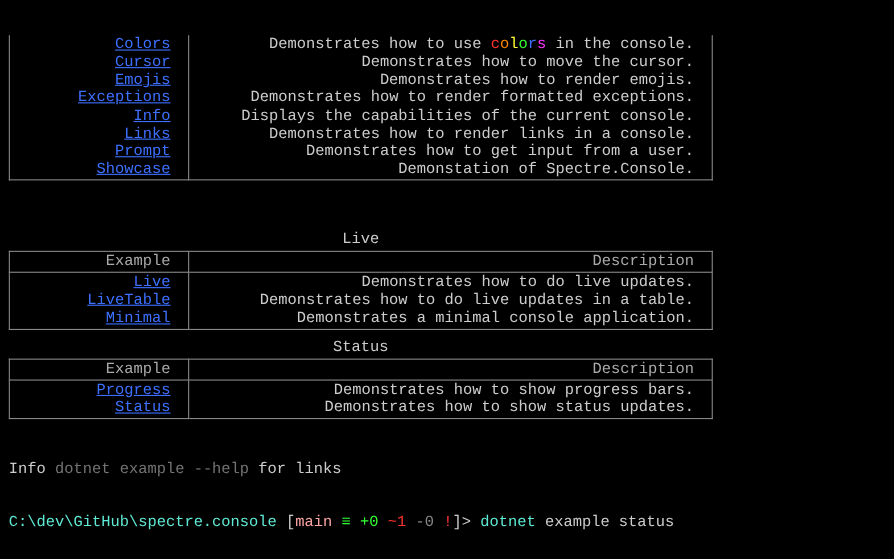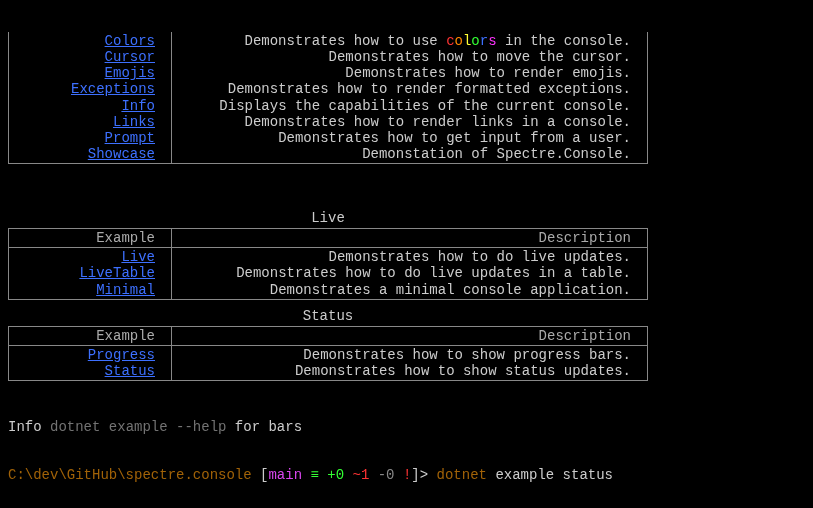--- a/index.html
+++ b/index.html
@@ -40,43 +40,43 @@
     border: 1px solid #888;
     padding: 1px 16px;
     text-align: right;
     vertical-align: top;
     font-weight: normal;
     color: #ccc;
   }
   th { color: #aaa; margin-top: 32px; }
   .col-example { width: 130px; }
   .cyan { color: #737373; }
-  .main-br { color: #d946ef; }
+  .main-br { color: #fca5a5; }
   .eq { color: #33ff33; }
   .plus { color: #33ff33; }
   .tilde { color: #ff3333; }
   .minus { color: #888; }
   .bang { color: #ff3333; }
-  .yellow { color: #a16207; }
+  .yellow { color: #5eead4; }
   .white { color: #ccc; }
   .first-table td { border-top: none; }
   .nowrap { white-space: pre; }
 </style>
 </head>
 <body>
 
 <div class="terminal nowrap">
 
 <table class="first-table">
 <tbody id="top-body"><tr><td class="col-example"><span class="link">Colors</span><br><span class="link">Cursor</span><br><span class="link">Emojis</span><br><span class="link">Exceptions</span><br><span class="link">Info</span><br><span class="link">Links</span><br><span class="link">Prompt</span><br><span class="link">Showcase</span></td><td><span>Demonstrates how to use <span class="colored-c">c</span><span class="colored-o1">o</span><span class="colored-l">l</span><span class="colored-o2">o</span><span class="colored-r">r</span><span class="colored-s">s</span> in the console.</span><br><span>Demonstrates how to move the cursor.</span><br><span>Demonstrates how to render emojis.</span><br><span>Demonstrates how to render formatted exceptions.</span><br><span>Displays the capabilities of the current console.</span><br><span>Demonstrates how to render links in a console.</span><br><span>Demonstrates how to get input from a user.</span><br><span>Demonstation of Spectre.Console.</span></td></tr></tbody>
 </table>
 
 <div id="sections"><div class="section-title" style="width: 640px; text-align: center;">Live</div><table><thead><tr><th class="col-example">Example</th><th>Description</th></tr></thead><tbody><tr><td class="col-example"><span class="link">Live</span><br><span class="link">LiveTable</span><br><span class="link">Minimal</span></td><td><span>Demonstrates how to do live updates.</span><br><span>Demonstrates how to do live updates in a table.</span><br><span>Demonstrates a minimal console application.</span></td></tr></tbody></table><div class="section-title" style="width: 640px; text-align: center;">Status</div><table><thead><tr><th class="col-example">Example</th><th>Description</th></tr></thead><tbody><tr><td class="col-example"><span class="link">Progress</span><br><span class="link">Status</span></td><td><span>Demonstrates how to show progress bars.</span><br><span>Demonstrates how to show status updates.</span></td></tr></tbody></table></div>
 
-<div><span>Info </span><span class="cyan">dotnet example --help</span><span> for bars</span></div>
+<div><span>Info </span><span class="cyan">dotnet example --help</span><span> for links</span></div>
 
 <div><span class="yellow">C:\dev\GitHub\spectre.console</span> <span class="white">[</span><span class="main-br">main</span> <span class="eq">≡</span> <span class="plus">+0</span> <span class="tilde">~1</span> <span class="minus">-0</span> <span class="bang">!</span><span class="white">]</span><span class="white">&gt;</span> <span class="yellow">dotnet</span> <span class="white">example status</span></div>
 
 
 
 
 
 </div>
 
 </body></html>

